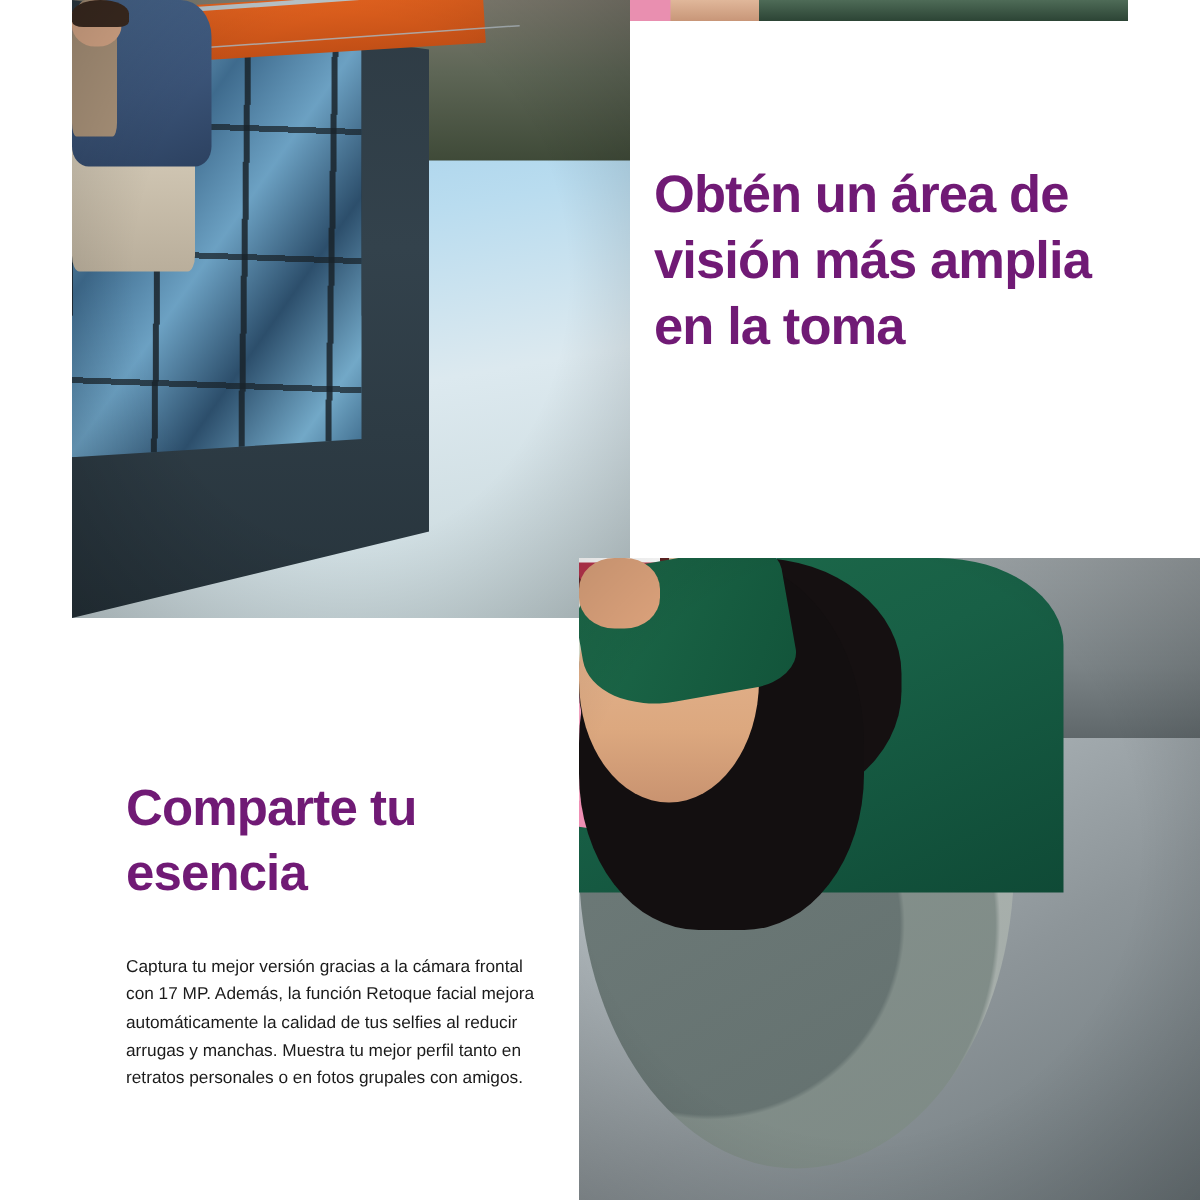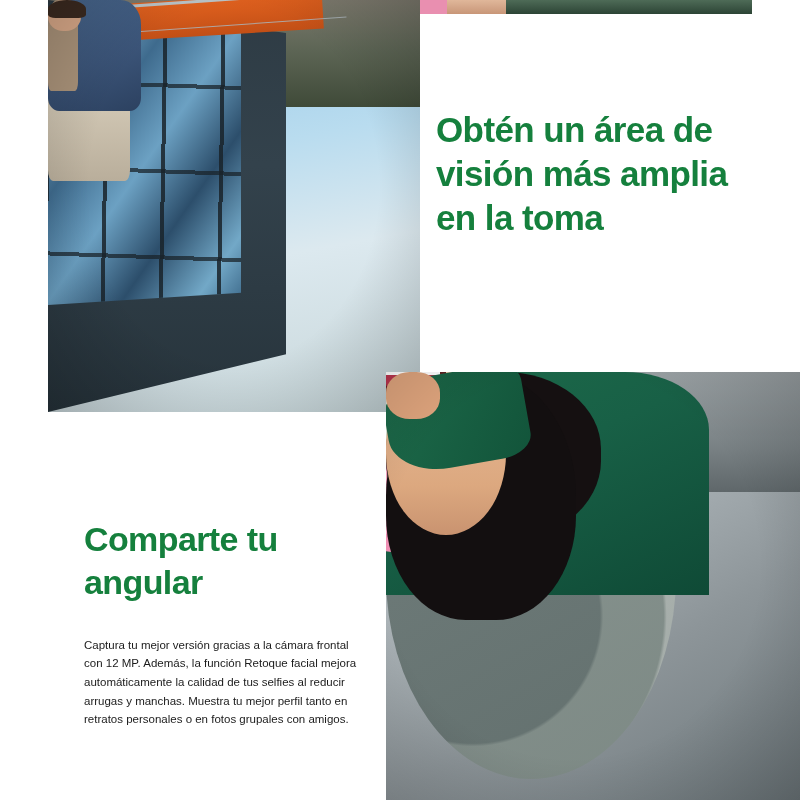--- a/index.html
+++ b/index.html
@@ -250,21 +250,21 @@
   }
   #copy-left {
     left: 84px;
     top: 518px;
     width: 300px;
   }
   .headline {
     margin: 0;
     font-weight: 800;
     letter-spacing: -0.6px;
-    color: #15803d;
+    color: #701a75;
   }
   #copy-right .headline {
     font-size: 35px;
     line-height: 1.26;
   }
   #copy-left .headline {
     font-size: 34px;
     line-height: 1.26;
   }
   .body-copy {
@@ -329,17 +329,17 @@
     <div class="layer p3-arm"></div>
     <div class="layer p3-hand"></div>
     <div class="layer p3-vignette"></div>
   </div>
 
   <div class="text-block" id="copy-right">
     <h2 class="headline">Obtén un área de visión más amplia en la toma</h2>
   </div>
 
   <div class="text-block" id="copy-left">
-    <h2 class="headline">Comparte tu angular</h2>
-    <p class="body-copy">Captura tu mejor versión gracias a la cámara frontal con 12 MP. Además, la función Retoque facial mejora automáticamente la calidad de tus selfies al reducir arrugas y manchas. Muestra tu mejor perfil tanto en retratos personales o en fotos grupales con amigos.</p>
+    <h2 class="headline">Comparte tu esencia</h2>
+    <p class="body-copy">Captura tu mejor versión gracias a la cámara frontal con 17 MP. Además, la función Retoque facial mejora automáticamente la calidad de tus selfies al reducir arrugas y manchas. Muestra tu mejor perfil tanto en retratos personales o en fotos grupales con amigos.</p>
   </div>
 
 </div>
 
 </body></html>

